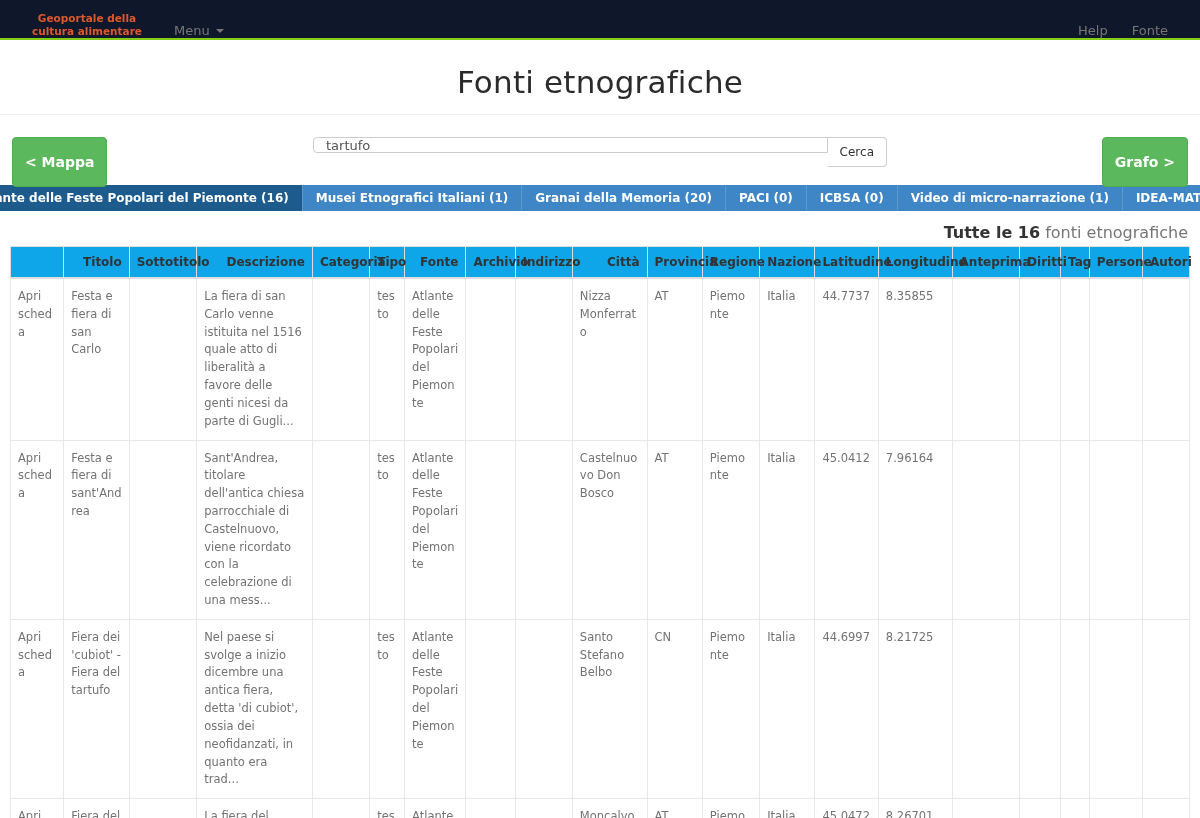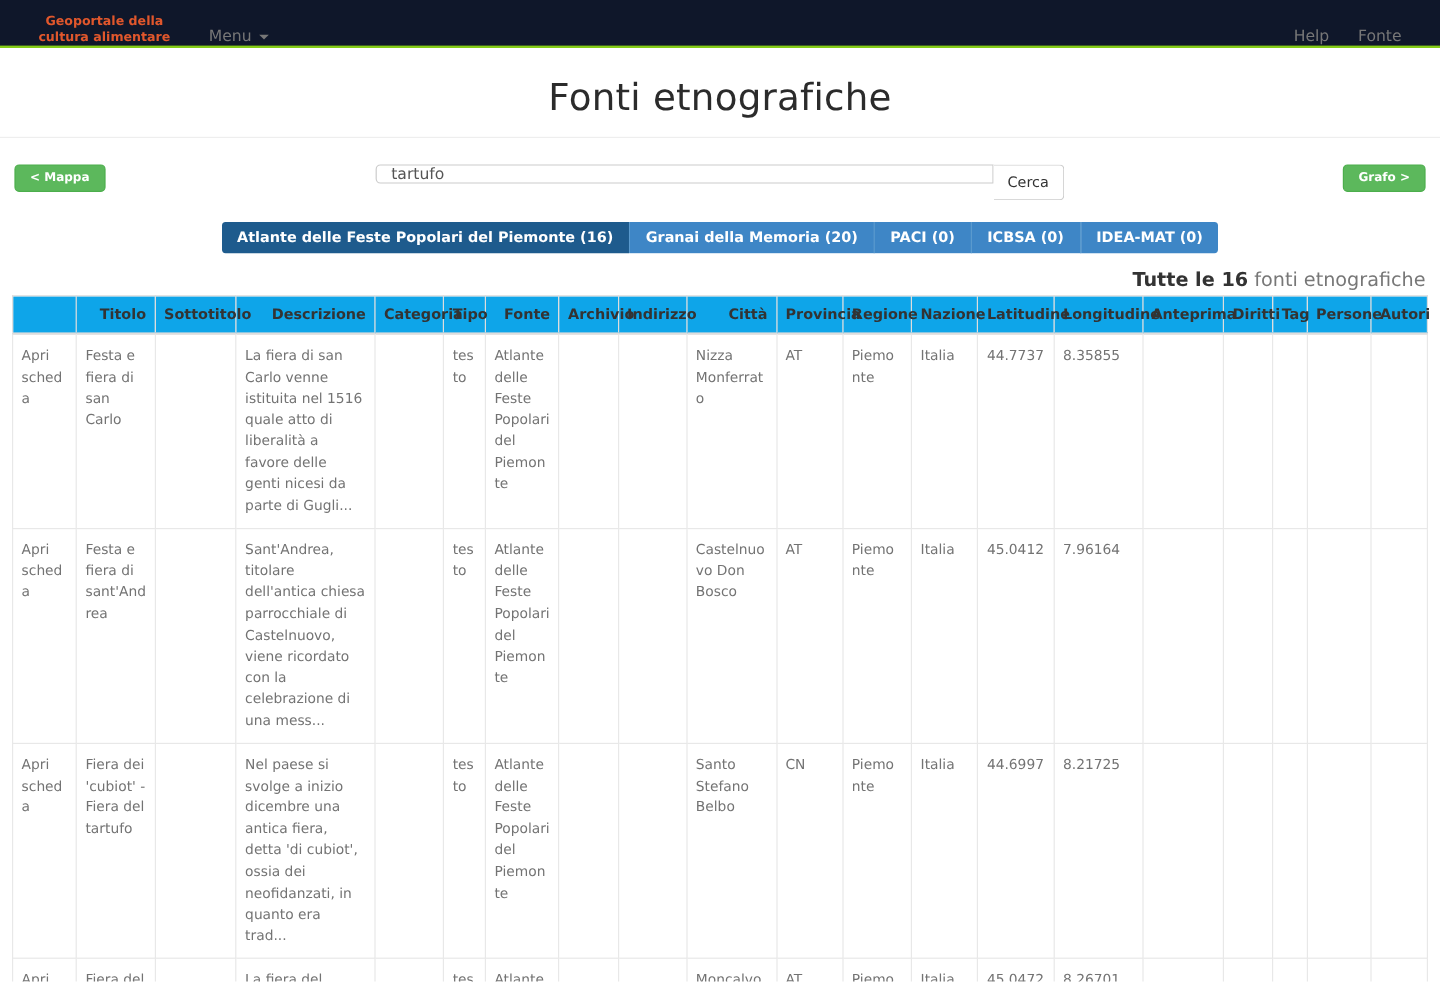--- a/index.html
+++ b/index.html
@@ -19,21 +19,21 @@
   .nav-right a { color:#777; font-size:13px; text-decoration:none; cursor:pointer; }
 
   
   .page-title { text-align:center; font-size:31px; font-weight:500; color:#2b2b2b;
     margin-top:24px; letter-spacing:0.2px; }
   .title-rule { border:none; border-top:1px solid #eee; margin-top:14px; }
 
   
   .controls { position:relative; height:30px; margin-top:22px; }
   .btn-green { background:#5cb85c; border:1px solid #4cae4c; color:#fff;
-    font-weight:bold; font-size:10px; padding:5px 12px; border-radius:4px;
+    font-weight:bold; font-size:14px; padding:16px 12px; border-radius:4px;
     cursor:pointer; font-family:inherit; }
   .map-btn { position:absolute; left:12px; top:0; }
   .graph-btn { position:absolute; right:12px; top:0; }
   .search-group { position:absolute; left:50%; transform:translateX(-50%); top:0;
     display:flex; width:574px; }
   .search-input { flex:1; height:16px; border:1px solid #ccc;
     border-radius:4px 0 0 4px; padding:4px 12px; font-size:13px; color:#555;
     font-family:inherit; outline:none; }
   .search-btn { height:30px; background:#fff; border:1px solid #ccc; border-left:none;
     border-radius:0 4px 4px 0; padding:4px 12px; font-size:12px; color:#333;
@@ -98,23 +98,25 @@
   <div class="search-group">
     <input class="search-input" value="tartufo" style="">
     <button class="search-btn">Cerca</button>
   </div>
   <button class="btn-green graph-btn">Grafo &gt;</button>
 </div>
 
 <div class="tabs-wrap">
   <div class="tabs">
       <a class="tab active">Atlante delle Feste Popolari del Piemonte (16)</a>
+      <a class="tab">Musei Etnografici Italiani (1)</a>
       <a class="tab">Granai della Memoria (20)</a>
       <a class="tab">PACI (0)</a>
       <a class="tab">ICBSA (0)</a>
+      <a class="tab">Video di micro-narrazione (1)</a>
       <a class="tab">IDEA-MAT (0)</a>
     </div>
 </div>
 
 <div class="summary">
   <b>Tutte le 16</b><span> fonti etnografiche</span>
 </div>
 
 <div class="table-wrap">
   <table>

